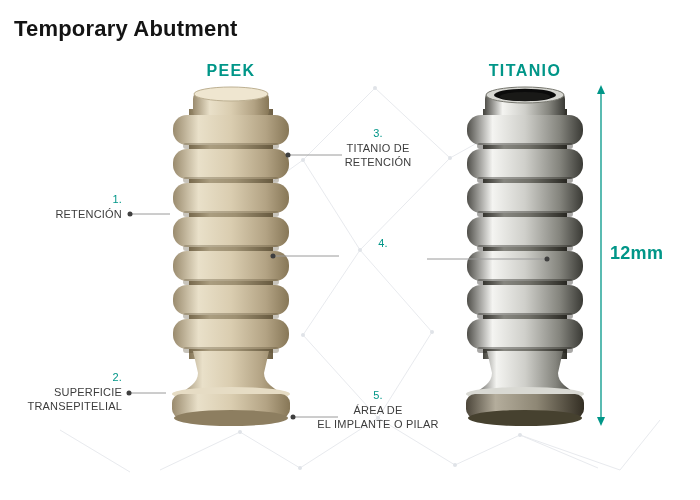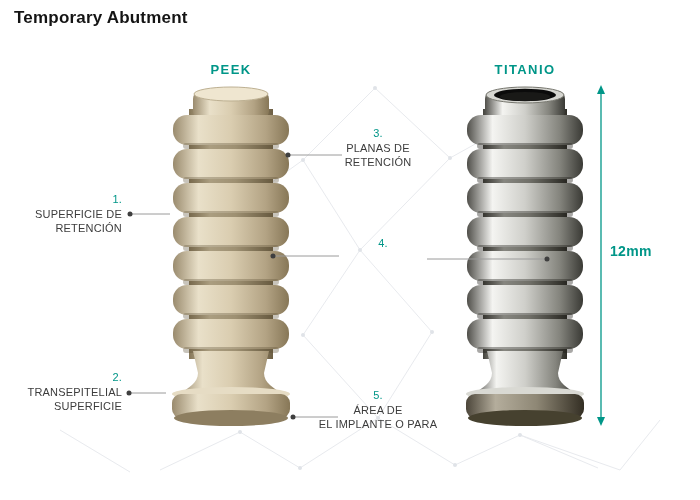--- a/index.html
+++ b/index.html
@@ -1,27 +1,27 @@
 <!DOCTYPE html>
 <html style="--accent: #009688;"><head>
 <meta charset="utf-8">
 <style>
   * { margin:0; padding:0; box-sizing:border-box; }
   :root { --accent:#009688; }
   body { font-family:"Liberation Sans", sans-serif; background:#ffffff; }
   .stage { position:relative; width:700px; height:500px; background:#fff; overflow:hidden; }
   .layer { position:absolute; left:0; top:0; width:700px; height:500px; pointer-events:none; }
-  .title { position:absolute; left:14px; top:8px; font-size:17px; font-weight:700; color:#141414; letter-spacing:.2px; }
-  .mat-label { position:absolute; width:128px; text-align:center; font-size:13px; font-weight:700; letter-spacing:1.4px; color:var(--accent); }
+  .title { position:absolute; left:14px; top:16px; font-size:22px; font-weight:700; color:#141414; letter-spacing:.2px; }
+  .mat-label { position:absolute; width:128px; text-align:center; font-size:16px; font-weight:700; letter-spacing:1.4px; color:var(--accent); }
   .abutment { position:absolute; width:128px; height:345px; }
   .callout { position:absolute; font-size:11px; color:#3c3c3c; line-height:1.28; letter-spacing:.2px; }
   .callout .co-num { color:var(--accent); margin-bottom:1px; }
   .ta-r { text-align:right; }
   .ta-c { text-align:center; }
-  .dim-label { position:absolute; color:var(--accent); font-size:14px; font-weight:600; letter-spacing:.3px; }
+  .dim-label { position:absolute; color:var(--accent); font-size:18px; font-weight:600; letter-spacing:.3px; }
   .leader { stroke:#9a9a9a; stroke-width:1; }
   .leader-dot { fill:#3f3f3f; }
   .dim-line { stroke:var(--accent); stroke-width:1.3; }
   .dim-head { fill:var(--accent); }
   .mesh-line { stroke:#e8eaee; stroke-width:1; fill:none; }
   .mesh-dot { fill:#e0e3e8; }
 </style>
 </head>
 <body>
 
@@ -168,41 +168,40 @@
       <circle class="leader-dot" cx="293" cy="417" r="2.5"></circle>
     <g>
       <line class="dim-line" x1="601" y1="93" x2="601" y2="418"></line>
       <polygon class="dim-head" points="601,85 597,94 605,94"></polygon>
       <polygon class="dim-head" points="601,426 597,417 605,417"></polygon>
     </g>
   </svg>
 
   <div class="callout ta-r" style="left:8px; top:192px; width:114px;">
     <div class="co-num">1.</div>
-    <div>SUPERFICIE DE</div>
     <div>RETENCIÓN</div>
   </div>
 
   <div class="callout ta-r" style="left:8px; top:370px; width:114px;">
     <div class="co-num">2.</div>
+    <div>SUPERFICIE</div>
     <div>TRANSEPITELIAL</div>
-    <div>SUPERFICIE</div>
   </div>
 
   <div class="callout ta-c" style="left:316px; top:126px; width:124px;">
     <div class="co-num">3.</div>
-    <div>PLANAS DE</div>
+    <div>TITANIO DE</div>
     <div>RETENCIÓN</div>
   </div>
 
   <div class="callout ta-c" style="left:316px; top:236px; width:134px;">
     <div class="co-num">4.</div>
   </div>
 
   <div class="callout ta-c" style="left:306px; top:388px; width:144px;">
     <div class="co-num">5.</div>
     <div>ÁREA DE</div>
-    <div>EL IMPLANTE O PARA</div>
+    <div>EL IMPLANTE O PILAR</div>
   </div>
 
   <div class="dim-label" style="left:610px; top:243px;">12mm</div>
 
 </div>
 
 </body></html>

